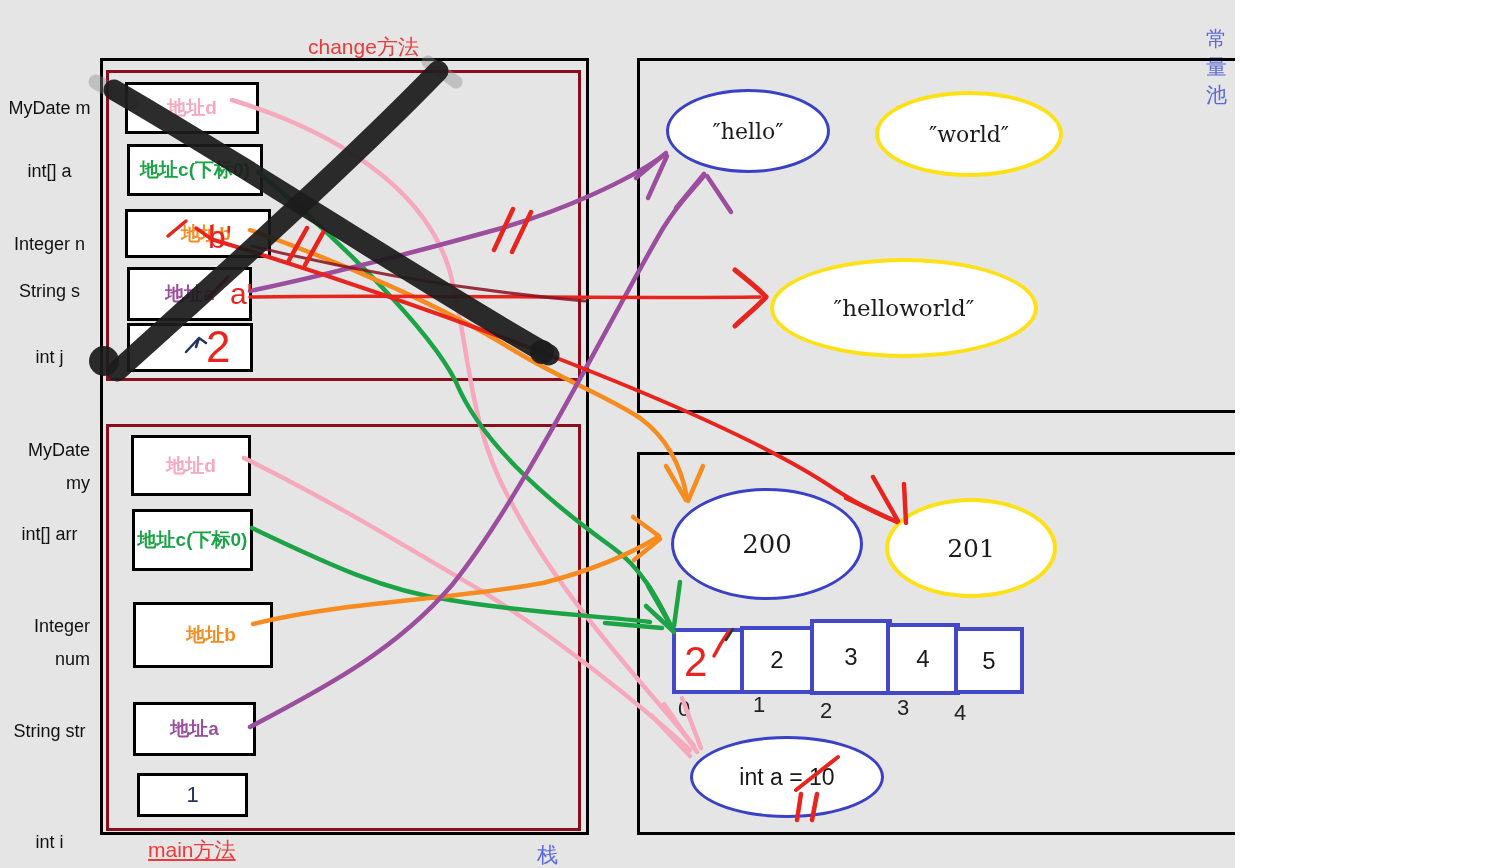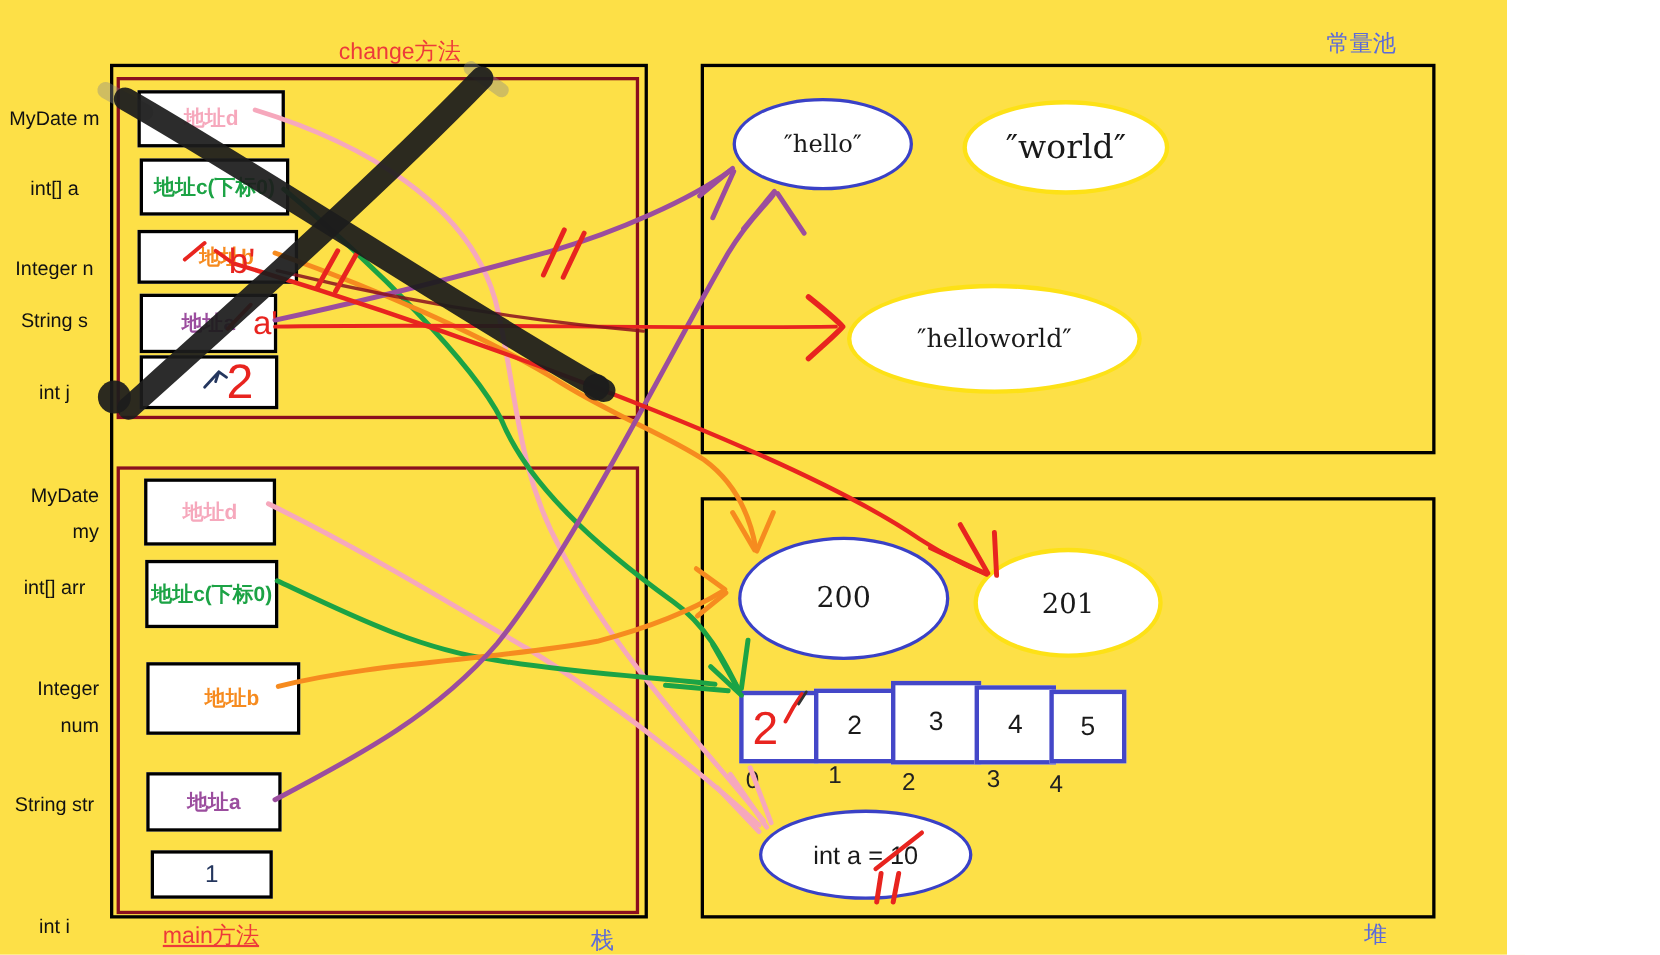--- a/index.html
+++ b/index.html
@@ -1,16 +1,16 @@
 <!DOCTYPE html>
 <html><head>
 <meta charset="utf-8">
 <style>
   html,body{margin:0;padding:0;background:#fff;}
-  #canvas{position:relative;width:1370px;height:868px;background:#fde047;overflow:hidden;
+  #canvas{position:relative;width:1235px;height:868px;background:#e5e5e5;overflow:hidden;
           font-family:"Liberation Sans", sans-serif;}
   
   .frame-black{position:absolute;border:3px solid #000;background:transparent;}
   .frame-maroon{position:absolute;border:3px solid #8a0f1e;background:transparent;}
   
   .title{position:absolute;font-size:21px;}
   .t-red{color:#ed3a3a;}
   .t-blue{color:#5b6ada;}
   
   .slot{position:absolute;border:3px solid #000;background:#fff;display:flex;align-items:center;justify-content:center;
@@ -69,21 +69,21 @@
   <div class="slot v-purple" style="left:127px;top:267px;width:119px;height:48px;">地址a</div>
   <div class="slot" style="left:127px;top:323px;width:120px;height:43px;"></div>
 
   <div class="slot v-pink" style="left:131px;top:435px;width:114px;height:55px;">地址d</div>
   <div class="slot v-green" style="left:132px;top:509px;width:115px;height:56px;">地址c(下标0)</div>
   <div class="slot v-orange" style="left:133px;top:602px;width:118px;height:60px;">地址b</div>
   <div class="slot v-purple" style="left:133px;top:702px;width:117px;height:48px;">地址a</div>
   <div class="slot v-dark" style="left:137px;top:773px;width:105px;height:38px;">1</div>
 
   <div class="ell e-blue" style="left:666px;top:89px;width:158px;height:78px;font-size:22px;">″hello″</div>
-  <div class="ell e-yellow" style="left:875px;top:91px;width:180px;height:78px;font-size:30px;">″world″</div>
+  <div class="ell e-yellow" style="left:875px;top:91px;width:180px;height:78px;font-size:22px;">″world″</div>
   <div class="ell e-yellow" style="left:770px;top:258px;width:260px;height:92px;font-size:23px;">″helloworld″</div>
 
   <div class="ell e-blue" style="left:671px;top:488px;width:186px;height:106px;font-size:26px;">200</div>
   <div class="ell e-yellow" style="left:885px;top:498px;width:164px;height:92px;font-size:25px;">201</div>
   <div class="ell e-blue" style="left:690px;top:736px;width:188px;height:76px;font-family:'Liberation Sans',sans-serif;font-size:23px;">int a = 10</div>
 
   <div class="cell" style="left:672px;top:628px;width:64px;height:58px;"></div>
   <div class="cell" style="left:740px;top:626px;width:66px;height:60px;">2</div>
   <div class="cell" style="left:810px;top:619px;width:74px;height:68px;">3</div>
   <div class="cell" style="left:886px;top:623px;width:66px;height:64px;">4</div>

